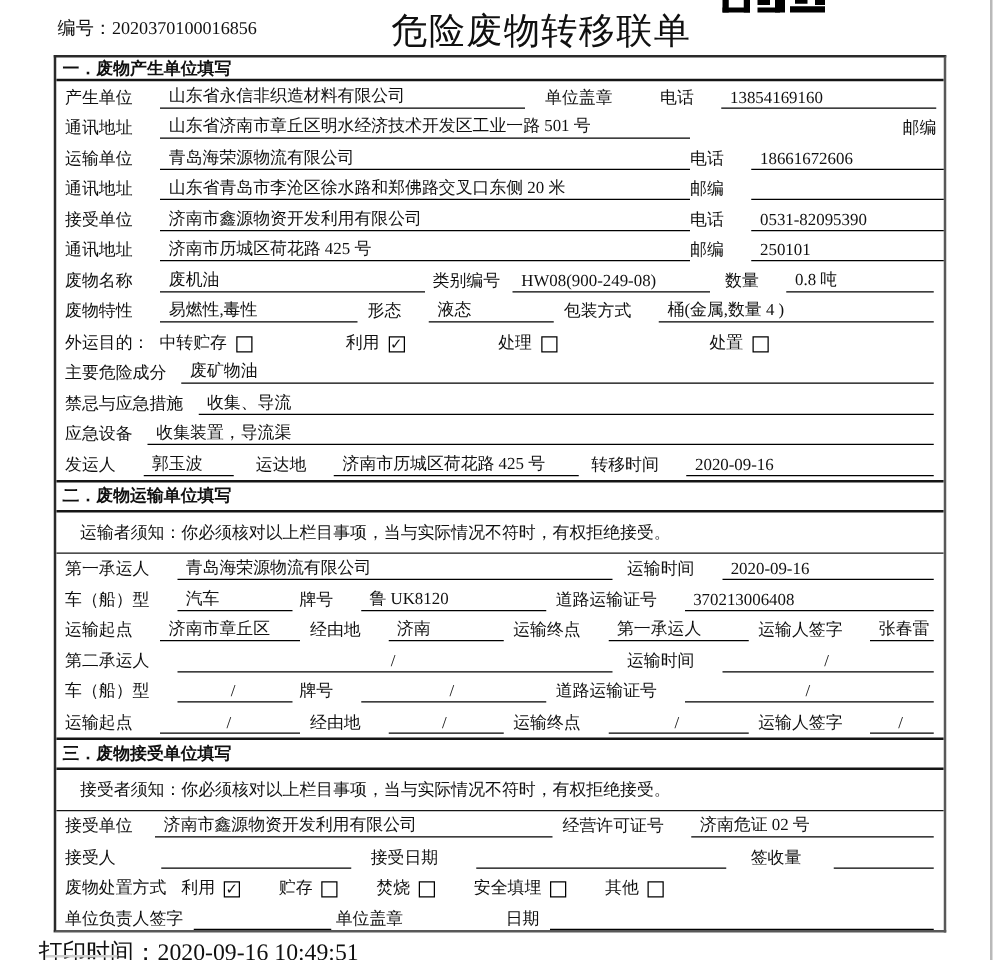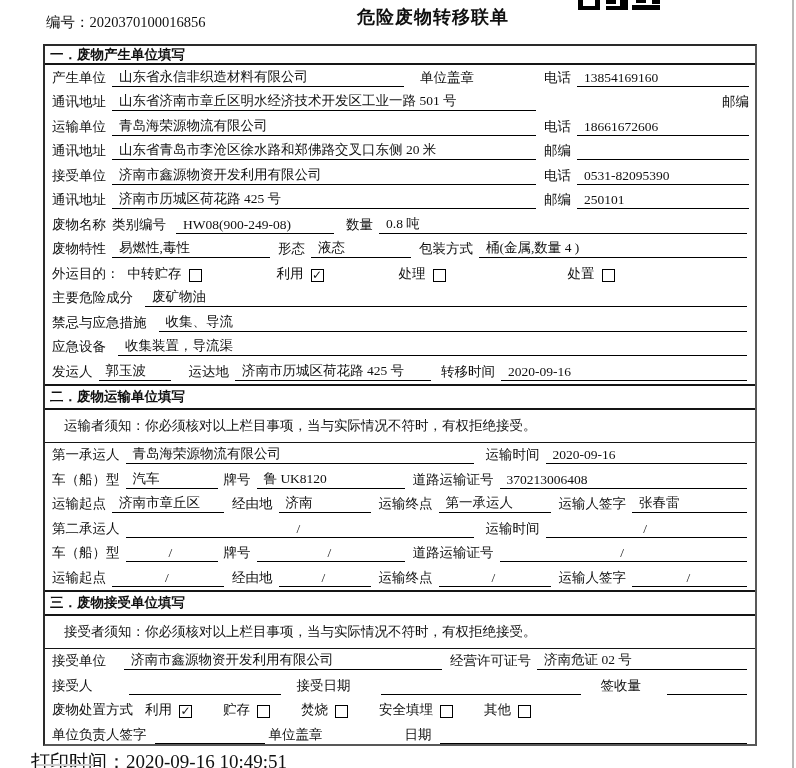--- a/index.html
+++ b/index.html
@@ -1,41 +1,41 @@
 <!DOCTYPE html>
 <html><head>
 <meta charset="utf-8">
 <style>
   html,body{margin:0;padding:0}
   body{width:796px;height:768px;position:relative;background:#ffffff;overflow:hidden;
        font-family:"Liberation Serif","DejaVu Serif",serif;color:#101010}
   .serial{position:absolute;left:46px;top:13px;font-size:14.5px;white-space:nowrap}
   .title{position:absolute;left:90px;right:20px;top:5px;text-align:center;
-         font-family:"Liberation Sans","DejaVu Sans",sans-serif;font-weight:bold;
-         font-size:18px;letter-spacing:1px;white-space:nowrap}
+         font-family:"Liberation Sans","DejaVu Sans",sans-serif;font-weight:normal;
+         font-size:29px;letter-spacing:1px;white-space:nowrap}
   .qr{position:absolute;left:578px;top:0;width:84px;height:10px}
   .qr i{position:absolute;background:#000}
   .edge-line{position:absolute;right:2px;top:0;width:2px;height:768px;background:#b9b9b9}
   .bottom-artifact{position:absolute;left:36px;top:764px;width:58px;height:2px;background:#cfcfcf}
 
   .sheet{position:absolute;left:43px;top:44px;width:714px;height:702px;box-sizing:border-box;
          border:2px solid #2a2a2a;border-right-color:#585858;border-bottom-color:#585858;
          display:flex;flex-direction:column;font-size:13.5px;overflow:hidden}
   .sec-h{box-sizing:border-box;flex:0 0 auto;display:flex;align-items:center;padding-left:5px;
          font-family:"Liberation Sans","DejaVu Sans",sans-serif;font-weight:bold;font-size:13.5px;
          border-bottom:2px solid #151515;white-space:nowrap}
   .sec-h.first{height:19px}
   .sec-h.mid{height:26px;border-top:2px solid #151515}
   .notice{box-sizing:border-box;height:33px;flex:0 0 auto;display:flex;align-items:center;
           padding-left:19px;border-bottom:1.5px solid #151515;white-space:nowrap}
   .row{box-sizing:border-box;height:24.5px;flex:0 0 auto;display:flex;align-items:flex-end;
        padding:0 6px 3px 7px;white-space:nowrap}
   .lbl{flex:0 0 auto}
   .val{box-sizing:border-box;flex:0 0 auto;border-bottom:1px solid #000;padding:0 2px 0 7px;
-       overflow:hidden;margin-left:6px;min-height:17px}
+       overflow:hidden;margin-left:22px;min-height:17px}
   .val.grow{flex:1 1 auto;margin-right:2px}
   .ctr{text-align:center;padding-left:0}
   .sp{flex:1 1 auto}
   .cb{box-sizing:border-box;flex:0 0 auto;width:13px;height:13px;border:1.5px solid #000;
       margin-left:7px;margin-bottom:1px;font-size:12px;line-height:10px;text-align:center;
       font-weight:bold;font-family:"DejaVu Sans",sans-serif;overflow:hidden}
   .footer{position:absolute;left:31px;top:749px;font-size:19px;white-space:nowrap}
 </style>
 </head>
 <body>
@@ -100,20 +100,21 @@
   <div class="row">
     <span class="lbl">通讯地址</span>
     <span class="val" style="width:424px">济南市历城区荷花路 425 号</span>
     <span class="sp"></span>
     <span class="lbl">邮编</span>
     <span class="val" style="width:172px">250101</span>
   </div>
 
   <div class="row">
     <span class="lbl">废物名称</span>
+    <span class="val" style="width:212px">废机油</span>
     <span class="lbl" style="margin-left:6px">类别编号</span>
     <span class="val" style="width:158px;margin-left:10px">HW08(900-249-08)</span>
     <span class="lbl" style="margin-left:12px">数量</span>
     <span class="val grow">0.8 吨</span>
   </div>
 
   <div class="row">
     <span class="lbl">废物特性</span>
     <span class="val" style="width:158px">易燃性,毒性</span>
     <span class="lbl" style="margin-left:8px">形态</span>

